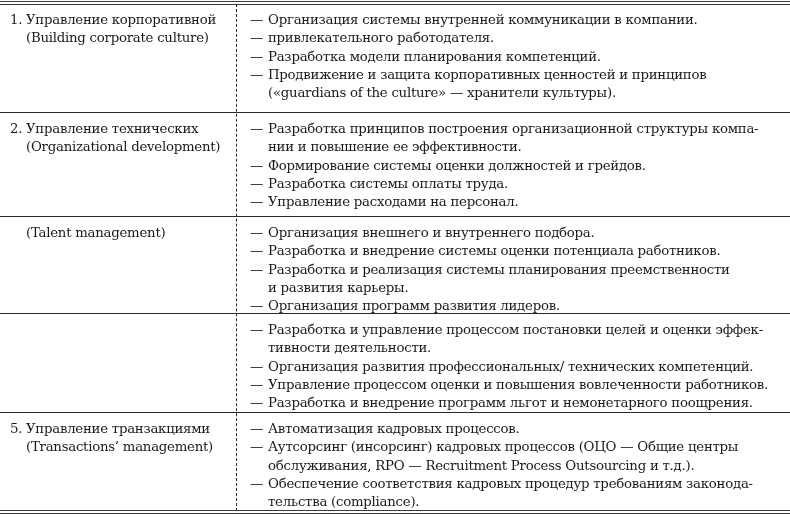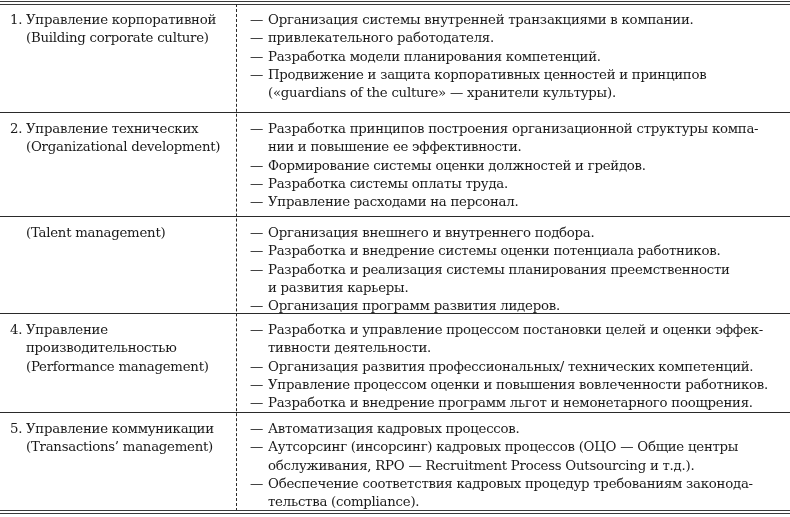--- a/index.html
+++ b/index.html
@@ -106,21 +106,21 @@
   <div class="vdivider"></div>
 
   <div class="row" style="top:4px;height:108px;">
     <div class="left-cell">
       <span class="line"><span class="num">1.</span><span>Управление корпоративной</span></span>
       <span class="line indent">(Building corporate culture)</span>
     </div>
     <div class="right-cell">
       <span class="bullet">
           <span class="dash">—</span>
-          <span class="bline">Организация системы внутренней транзакциями в компании.</span>
+          <span class="bline">Организация системы внутренней коммуникации в компании.</span>
         </span>
       <span class="bullet">
           <span class="dash">—</span>
           <span class="bline">привлекательного работодателя.</span>
         </span>
       <span class="bullet">
           <span class="dash">—</span>
           <span class="bline">Разработка модели планирования компетенций.</span>
         </span>
       <span class="bullet">
@@ -179,25 +179,20 @@
         </span>
       <span class="bullet">
           <span class="dash">—</span>
           <span class="bline">Организация программ развития лидеров.</span>
         </span>
     </div>
   </div>
   <div class="row-sep" style="top:313px;"></div>
 
   <div class="row" style="top:314px;height:98px;">
-    <div class="left-cell">
-      <span class="line"><span class="num">4.</span><span>Управление</span></span>
-      <span class="line indent">производительностью</span>
-      <span class="line indent">(Performance management)</span>
-    </div>
     <div class="right-cell">
       <span class="bullet">
           <span class="dash">—</span>
           <span class="bline">Разработка и управление процессом постановки целей и оценки эффек-</span>
           <span class="bline">тивности деятельности.</span>
         </span>
       <span class="bullet">
           <span class="dash">—</span>
           <span class="bline">Организация развития профессиональных/ технических компетенций.</span>
         </span>
@@ -208,21 +203,21 @@
       <span class="bullet">
           <span class="dash">—</span>
           <span class="bline">Разработка и внедрение программ льгот и немонетарного поощрения.</span>
         </span>
     </div>
   </div>
   <div class="row-sep" style="top:412px;"></div>
 
   <div class="row" style="top:413px;height:97px;">
     <div class="left-cell">
-      <span class="line"><span class="num">5.</span><span>Управление коммуникации</span></span>
+      <span class="line"><span class="num">5.</span><span>Управление транзакциями</span></span>
       <span class="line indent">(Transactions’ management)</span>
     </div>
     <div class="right-cell">
       <span class="bullet">
           <span class="dash">—</span>
           <span class="bline">Автоматизация кадровых процессов.</span>
         </span>
       <span class="bullet">
           <span class="dash">—</span>
           <span class="bline">Аутсорсинг (инсорсинг) кадровых процессов (ОЦО — Общие центры</span>

